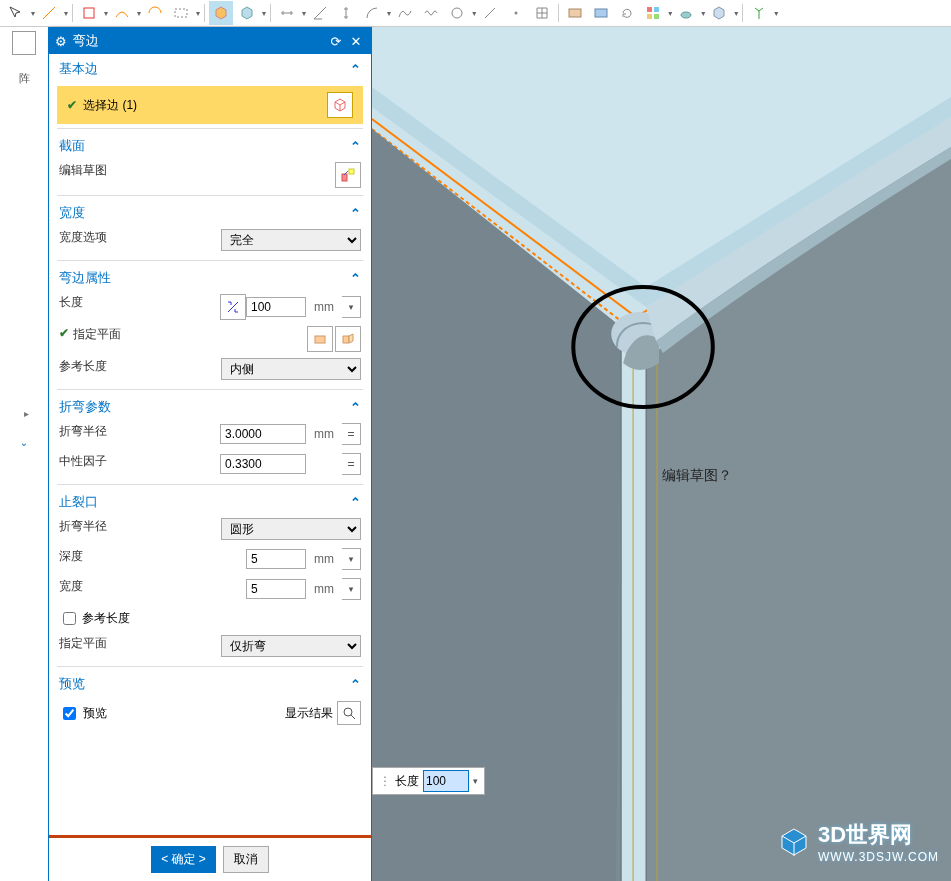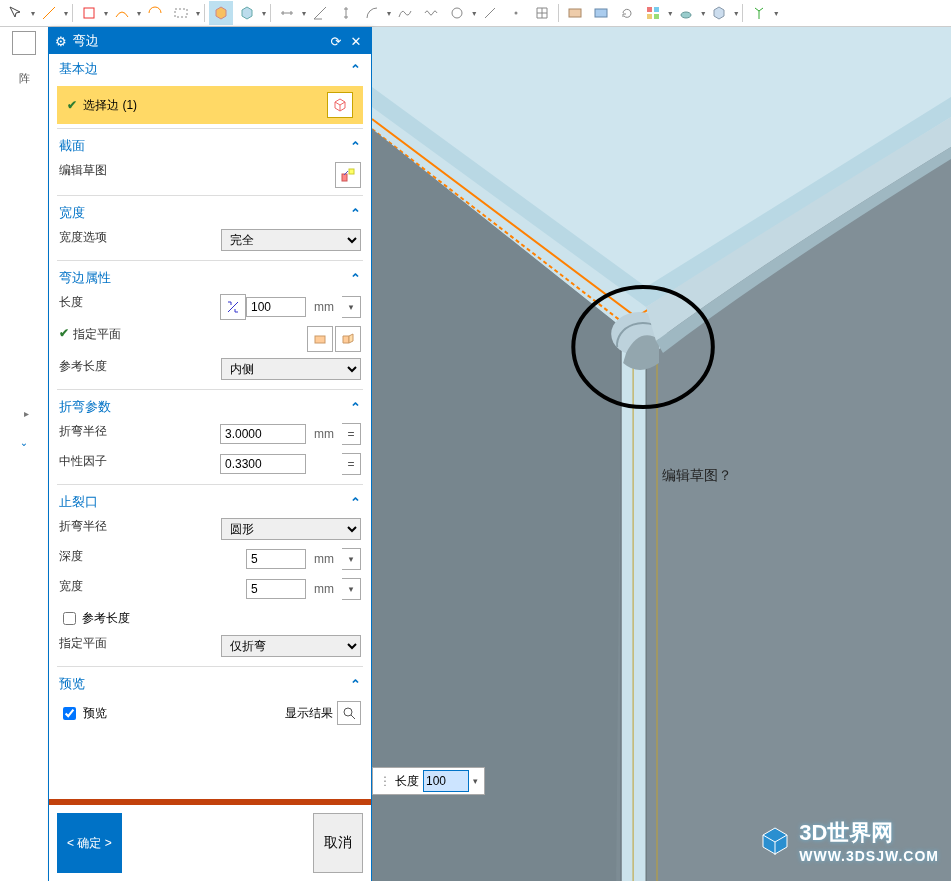--- a/index.html
+++ b/index.html
@@ -31,33 +31,33 @@
   .field{display:flex;margin-left:auto;align-items:center}
   .field input[type=text]{border:1px solid #aaa;height:20px;padding:0 4px;font-size:12px;box-sizing:border-box}
   .field .unit{width:36px;text-align:center;color:#666}
   .field .dd{width:18px;height:20px;border:1px solid #aaa;border-left:none;display:flex;align-items:center;justify-content:center;font-size:9px;color:#555;cursor:default}
   .eq{width:18px;height:20px;border:1px solid #aaa;border-left:none;display:flex;align-items:center;justify-content:center;color:#555}
   select.combo{width:140px;height:22px;border:1px solid #aaa;font-size:12px;padding-left:4px}
   .mini-icon-btn{width:24px;height:24px;border:1px solid #aaa;background:#fff;display:flex;align-items:center;justify-content:center;margin-left:2px}
   .divider{height:1px;background:#ddd;margin:4px 8px}
   .chkrow{display:flex;align-items:center;padding:4px 10px}
   .chkrow input{margin-right:6px}
-  .panel-foot{padding:8px;display:flex;justify-content:space-between;gap:7px;border-top:6px solid #c2410c}
+  .panel-foot{padding:8px;display:flex;justify-content:center;gap:7px;border-top:3px solid #c2410c}
   .btn-ok{background:#0072c6;color:#fff;border:none;padding:4px 10px;font-size:12px}
-  .btn-cancel{background:#eee;border:1px solid #aaa;padding:20px 10px;font-size:14px}
+  .btn-cancel{background:#eee;border:1px solid #aaa;padding:4px 10px;font-size:12px}
   .result-row{display:flex;align-items:center;padding:4px 10px}
   .result-row .spacer{flex:1}
   .magnify{width:22px;height:22px;border:1px solid #aaa;display:flex;align-items:center;justify-content:center}
   .viewport{flex:1;position:relative;background:#CCE3EC;overflow:hidden}
   .vp-svg{position:absolute;inset:0;width:100%;height:100%}
   .floatbar{position:absolute;left:0px;top:740px;background:#fff;border:1px solid #aaa;padding:2px 6px;display:flex;align-items:center;gap:4px;font-size:12px}
   .floatbar input{width:40px;height:18px;border:1px solid #0072c6;background:#cce4ff;text-align:left;font-size:12px}
   .annotation{position:absolute;left:290px;top:440px;font-size:14px;color:#222}
   .watermark{position:absolute;right:12px;bottom:18px;color:#fff;text-shadow:0 0 4px #6bb3d6;font-weight:bold;font-size:22px;display:flex;align-items:center;gap:6px}
-  .watermark .sub{font-size:14px;font-weight:bold;display:block;letter-spacing:1px}
+  .watermark .sub{font-size:12px;font-weight:normal;display:block;letter-spacing:1px}
   .left-scroll-hint{position:absolute;left:24px;top:408px;font-size:10px;color:#777}
 </style>
 </head>
 <body>
 
 <div class="toolbar">
   <div class="tb-btn">
       <svg viewBox="0 0 16 16">
         <path d="M2 2l10 5-4 1-1 4z" fill="none" stroke="#444"></path>
       </svg>

